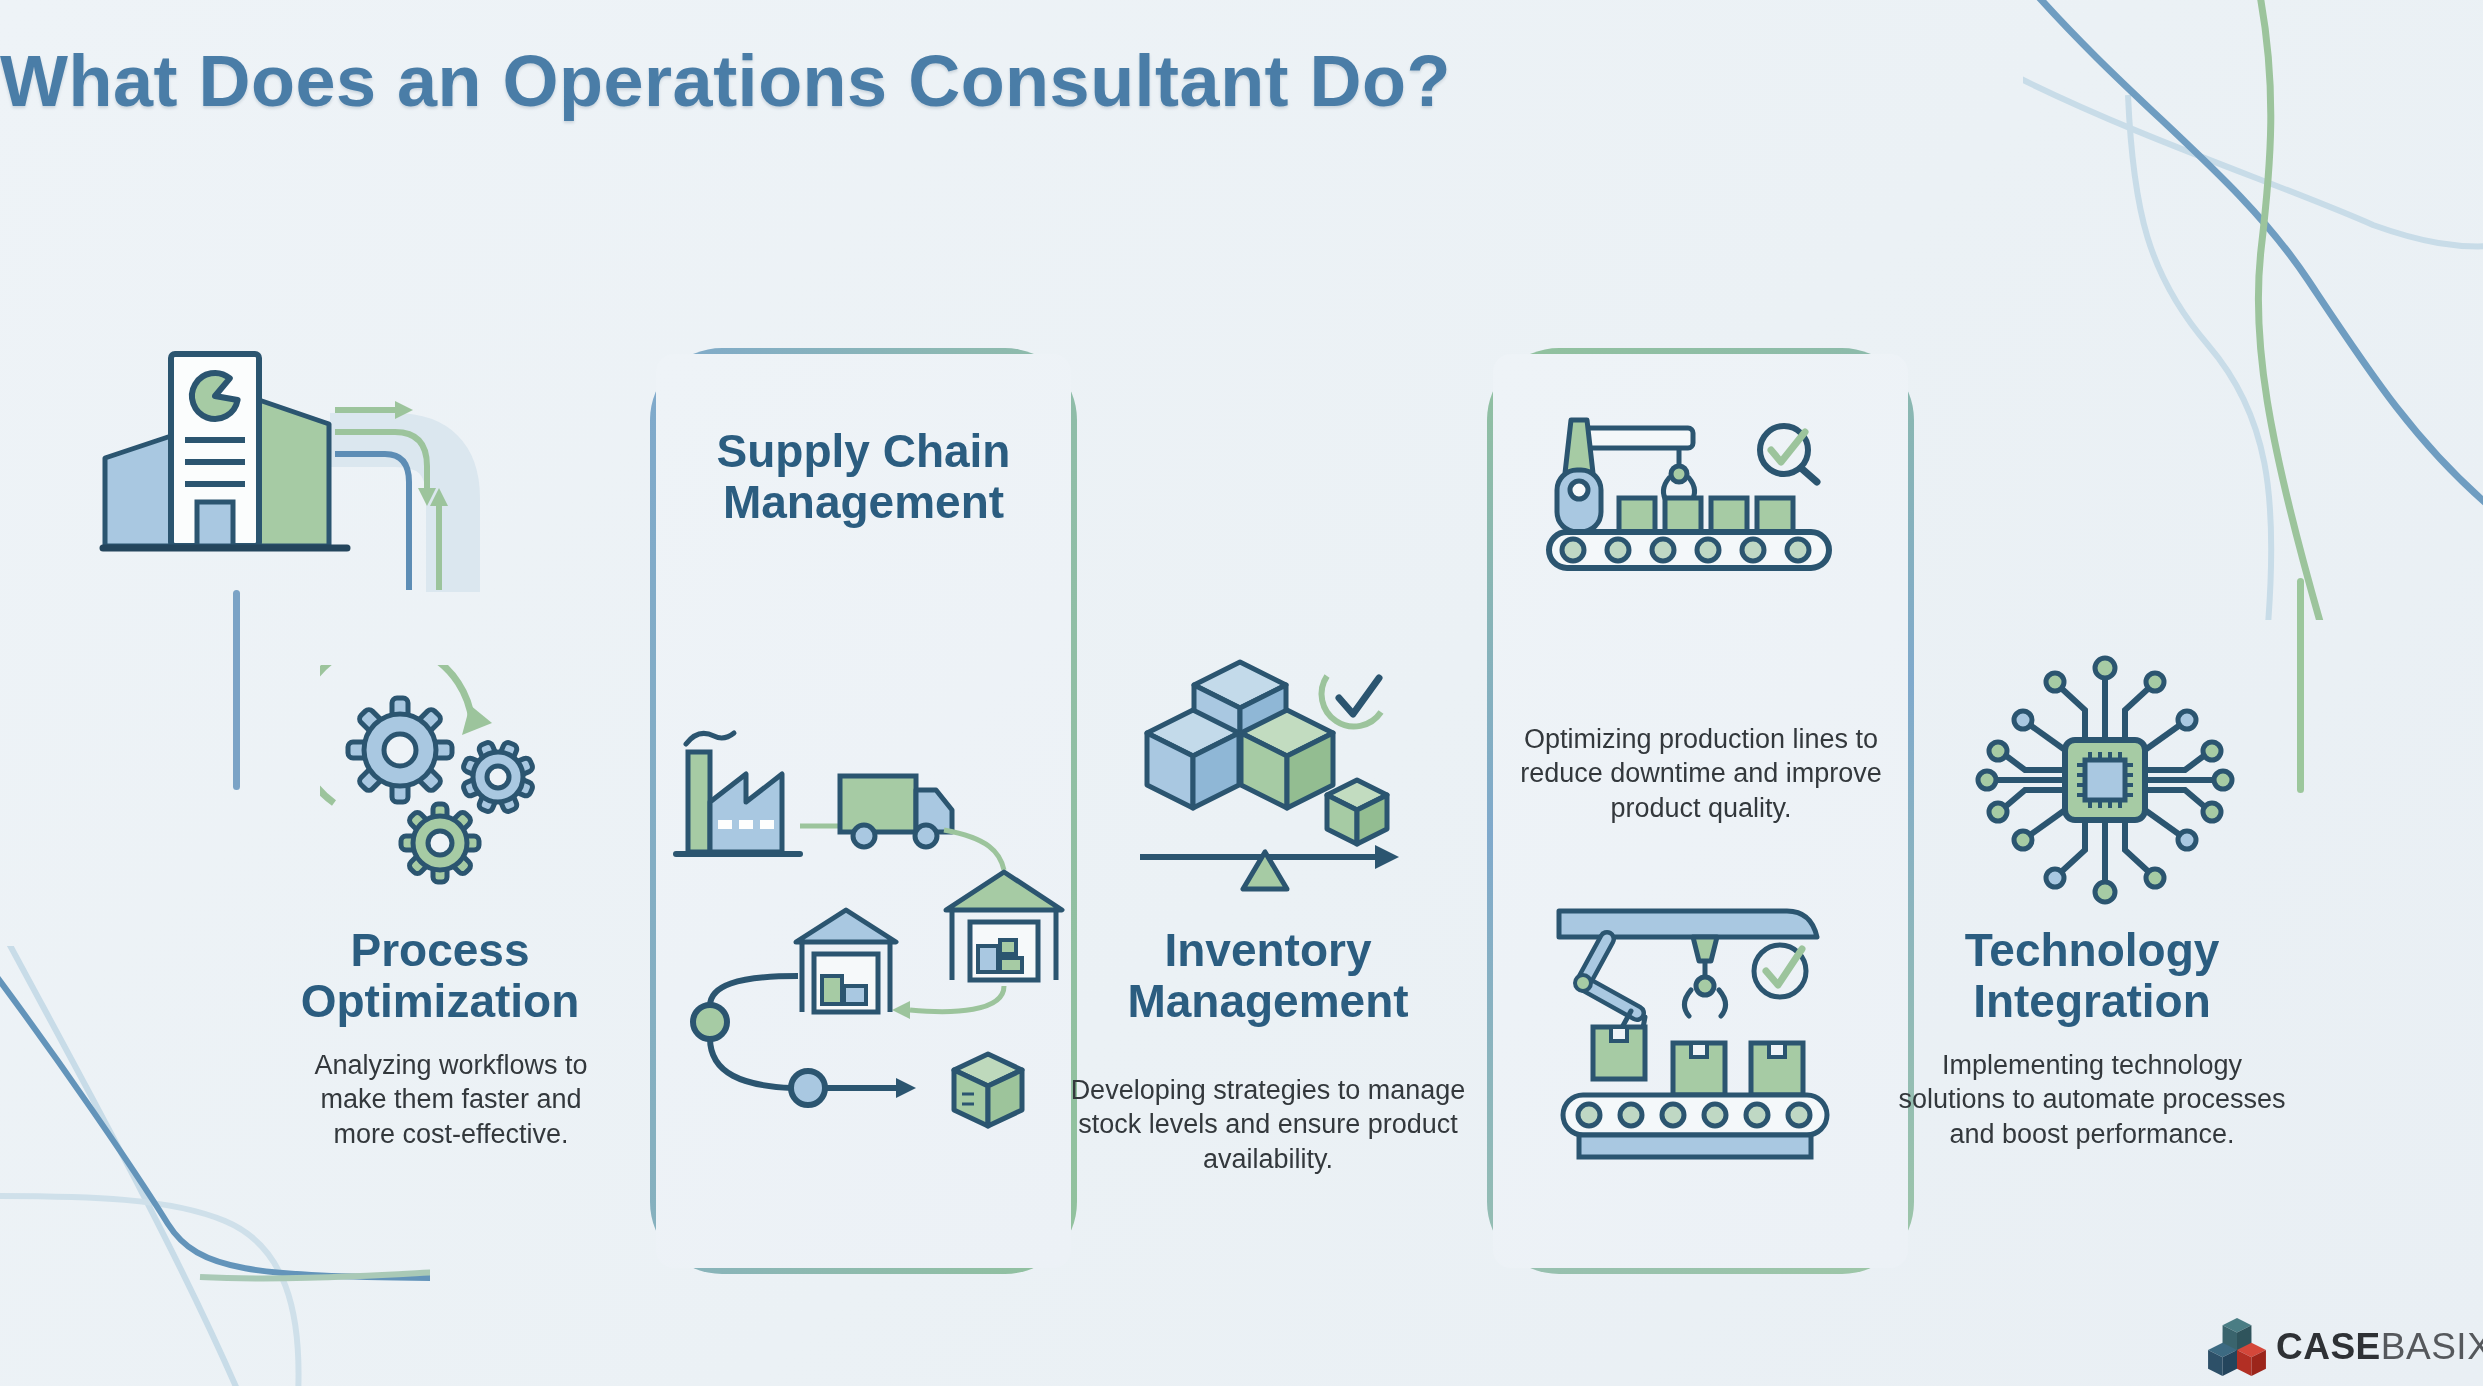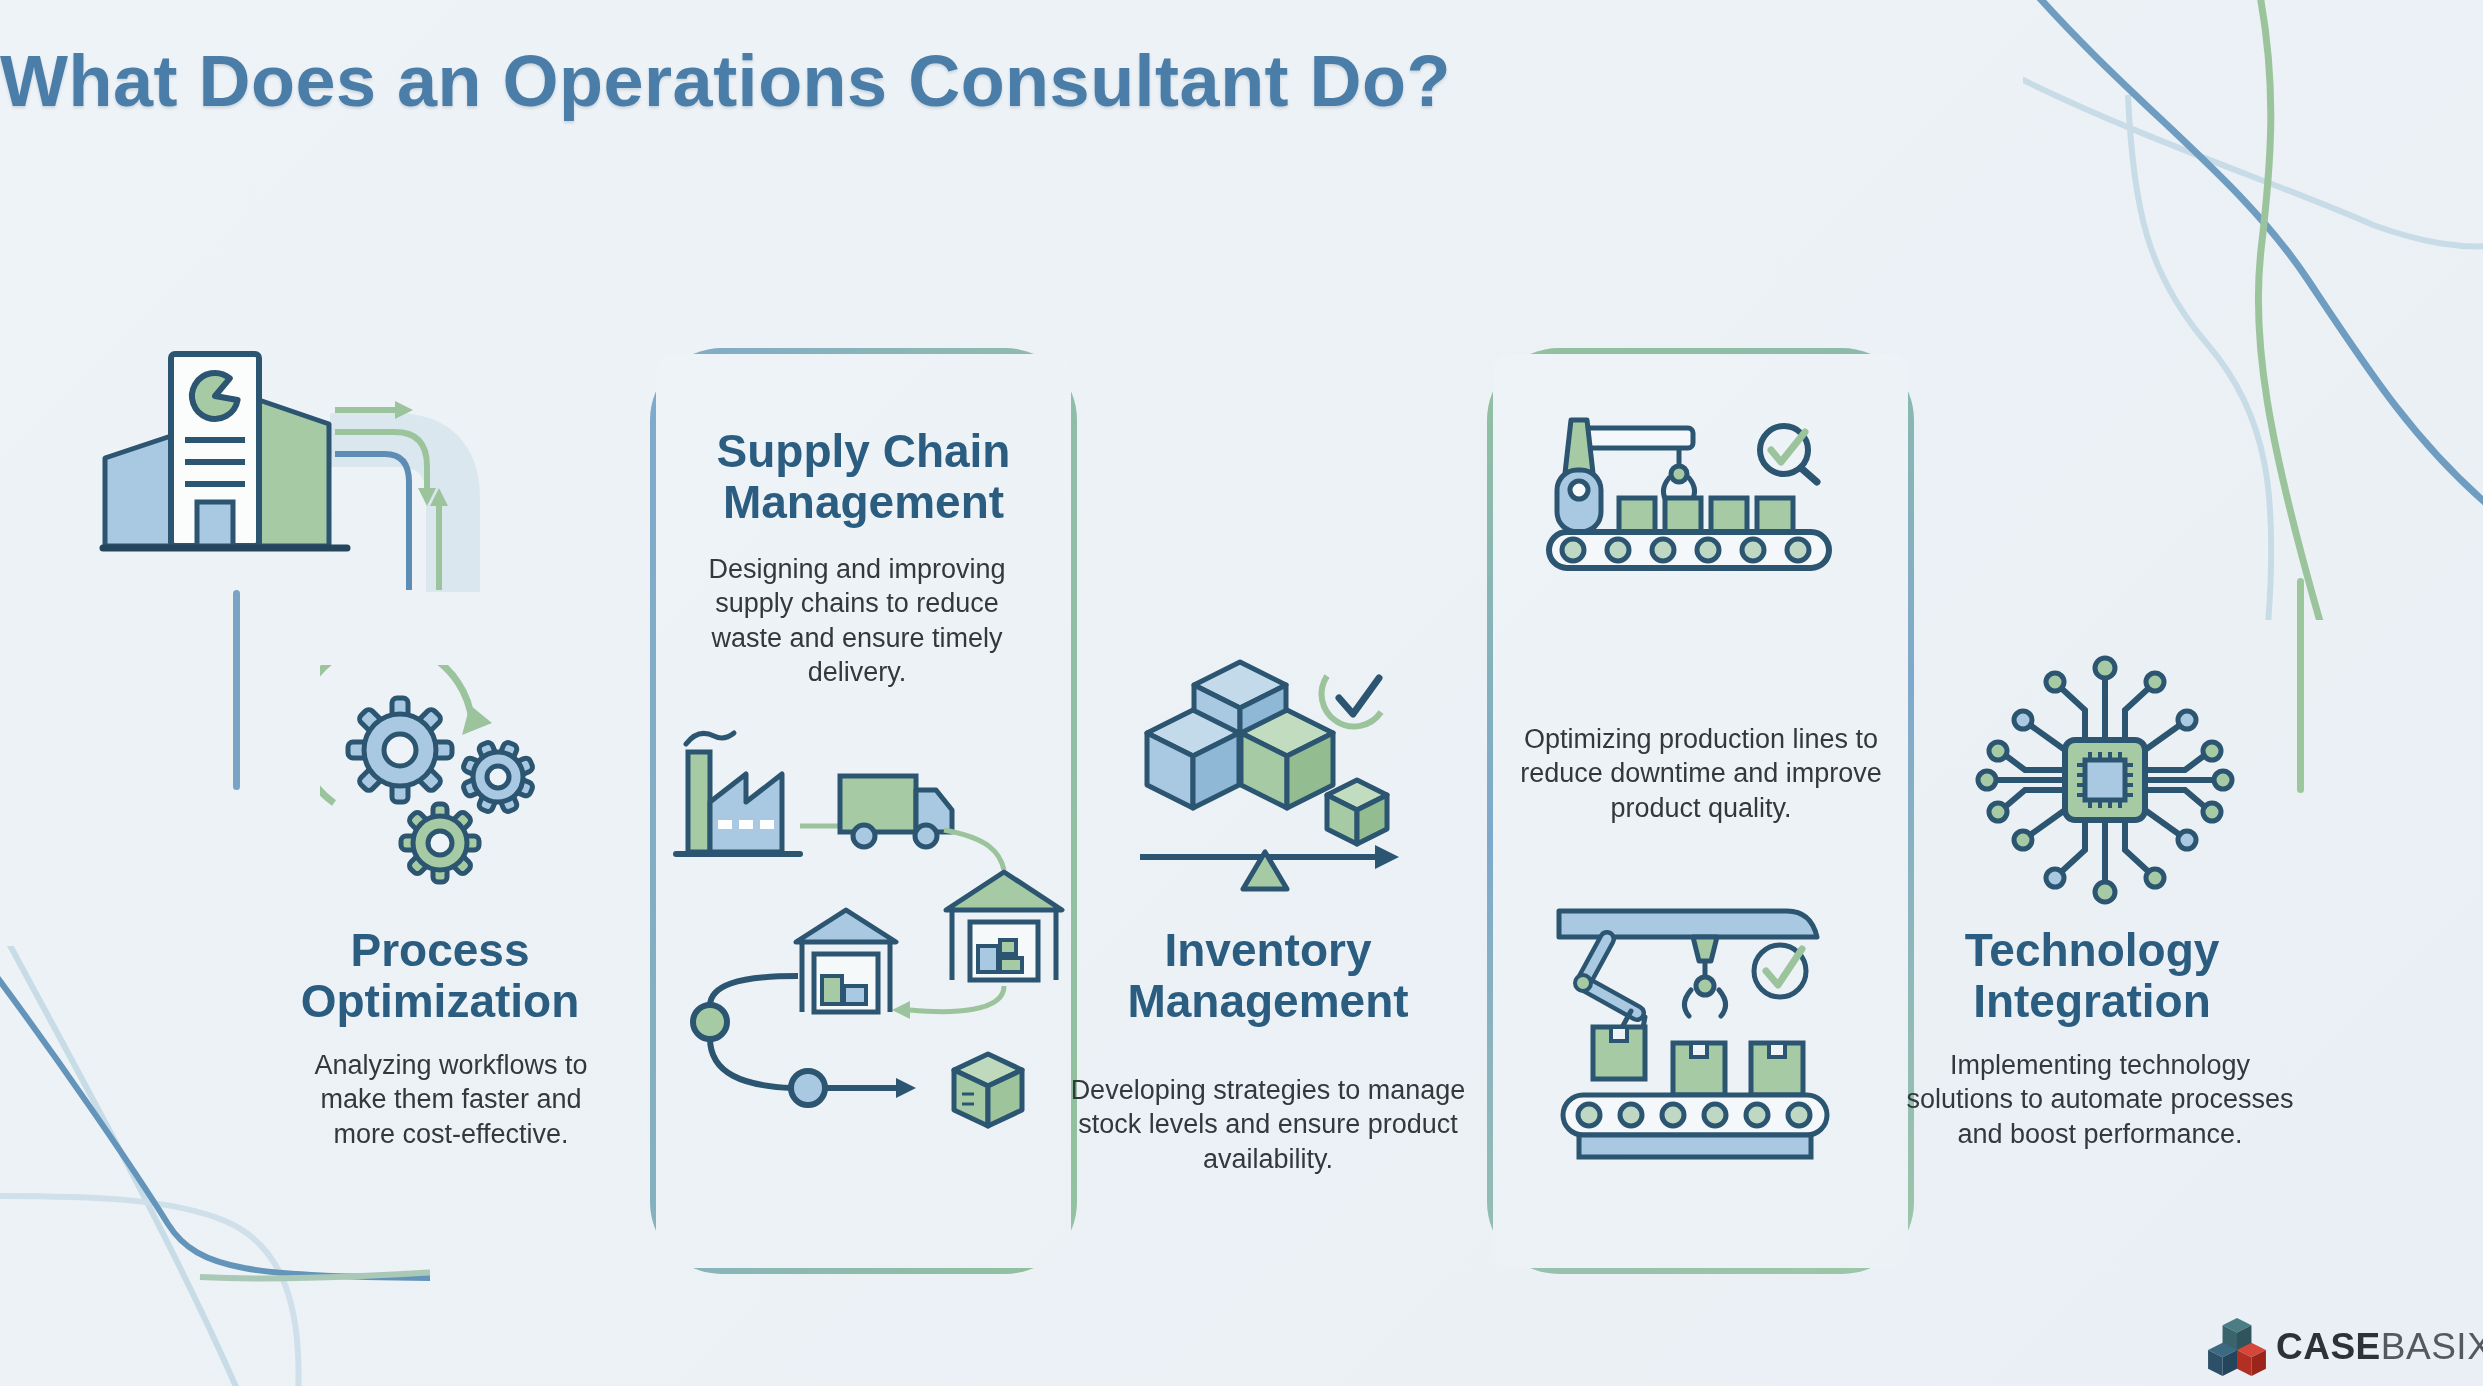--- a/index.html
+++ b/index.html
@@ -106,21 +106,20 @@
       </g>
     </svg>
 
     <div class="abs sec-title" style="left:290px;top:925px;width:300px;">Process Optimization</div>
     <div class="abs sec-desc" style="left:286px;top:1048px;width:330px;">Analyzing workflows to make them faster and more cost-effective.</div>
   </div>
 
   <div class="abs card" id="card-supply">
     <div class="card-inner">
       <div class="sec-title" style="top:72px;">Supply Chain Management</div>
-      <div class="sec-desc" style="left:41px;top:198px;width:320px;">Designing and improving supply chains to reduce waste and ensure timely delivery.</div>
 
       <svg class="abs" style="left:-8px;top:360px;" width="420" height="430" viewBox="0 0 420 430" fill="none">
         <path d="M38,30 q12,-16 28,-8 q10,5 20,-3" stroke="#2b5570" stroke-width="5" stroke-linecap="round"></path>
         <rect x="40" y="38" width="22" height="100" fill="#a6cba4" stroke="#2b5570" stroke-width="5"></rect>
         <path d="M62,138 V88 L98,60 V88 L134,60 V138 Z" fill="#a9c8e1" stroke="#2b5570" stroke-width="5" stroke-linejoin="round"></path>
         <rect x="70" y="106" width="14" height="9" fill="#fdfefe"></rect>
         <rect x="91" y="106" width="14" height="9" fill="#fdfefe"></rect>
         <rect x="112" y="106" width="14" height="9" fill="#fdfefe"></rect>
         <path d="M28,140 H152" stroke="#2b5570" stroke-width="6" stroke-linecap="round"></path>
         <path d="M152,112 H192" stroke="#9cc49c" stroke-width="5"></path>
@@ -289,21 +288,21 @@
       <g stroke="#2b5570" stroke-width="4">
         <path d="M125,105 v-8 M135,105 v-8 M145,105 v-8 M155,105 v-8"></path>
         <path d="M125,145 v8 M135,145 v8 M145,145 v8 M155,145 v8"></path>
         <path d="M120,110 h-8 M120,120 h-8 M120,130 h-8 M120,140 h-8"></path>
         <path d="M160,110 h8 M160,120 h8 M160,130 h8 M160,140 h8"></path>
       </g>
       <rect x="120" y="105" width="40" height="40" fill="#a9c8e1" stroke="#2b5570" stroke-width="5"></rect>
     </svg>
 
     <div class="abs sec-title" style="left:1942px;top:925px;width:300px;">Technology Integration</div>
-    <div class="abs sec-desc" style="left:1897px;top:1048px;width:390px;margin-left:8px;">Implementing technology solutions to automate processes and boost performance.</div>
+    <div class="abs sec-desc" style="left:1897px;top:1048px;width:390px;">Implementing technology solutions to automate processes and boost performance.</div>
 
     <div class="abs vline" style="left:2297px;top:578px;height:215px;background:#9cc79c;"></div>
   </div>
 
   <div class="abs logo">
     <svg width="58" height="62" viewBox="0 0 56 60">
       <polygon points="28,2 42,9 28,16 14,9" fill="#4a7d84"></polygon>
       <polygon points="14,9 28,16 28,34 14,27" fill="#3a646d"></polygon>
       <polygon points="42,9 28,16 28,34 42,27" fill="#2f545c"></polygon>
       <polygon points="14,26 28,33 14,40 0,33" fill="#3c6a82"></polygon>

